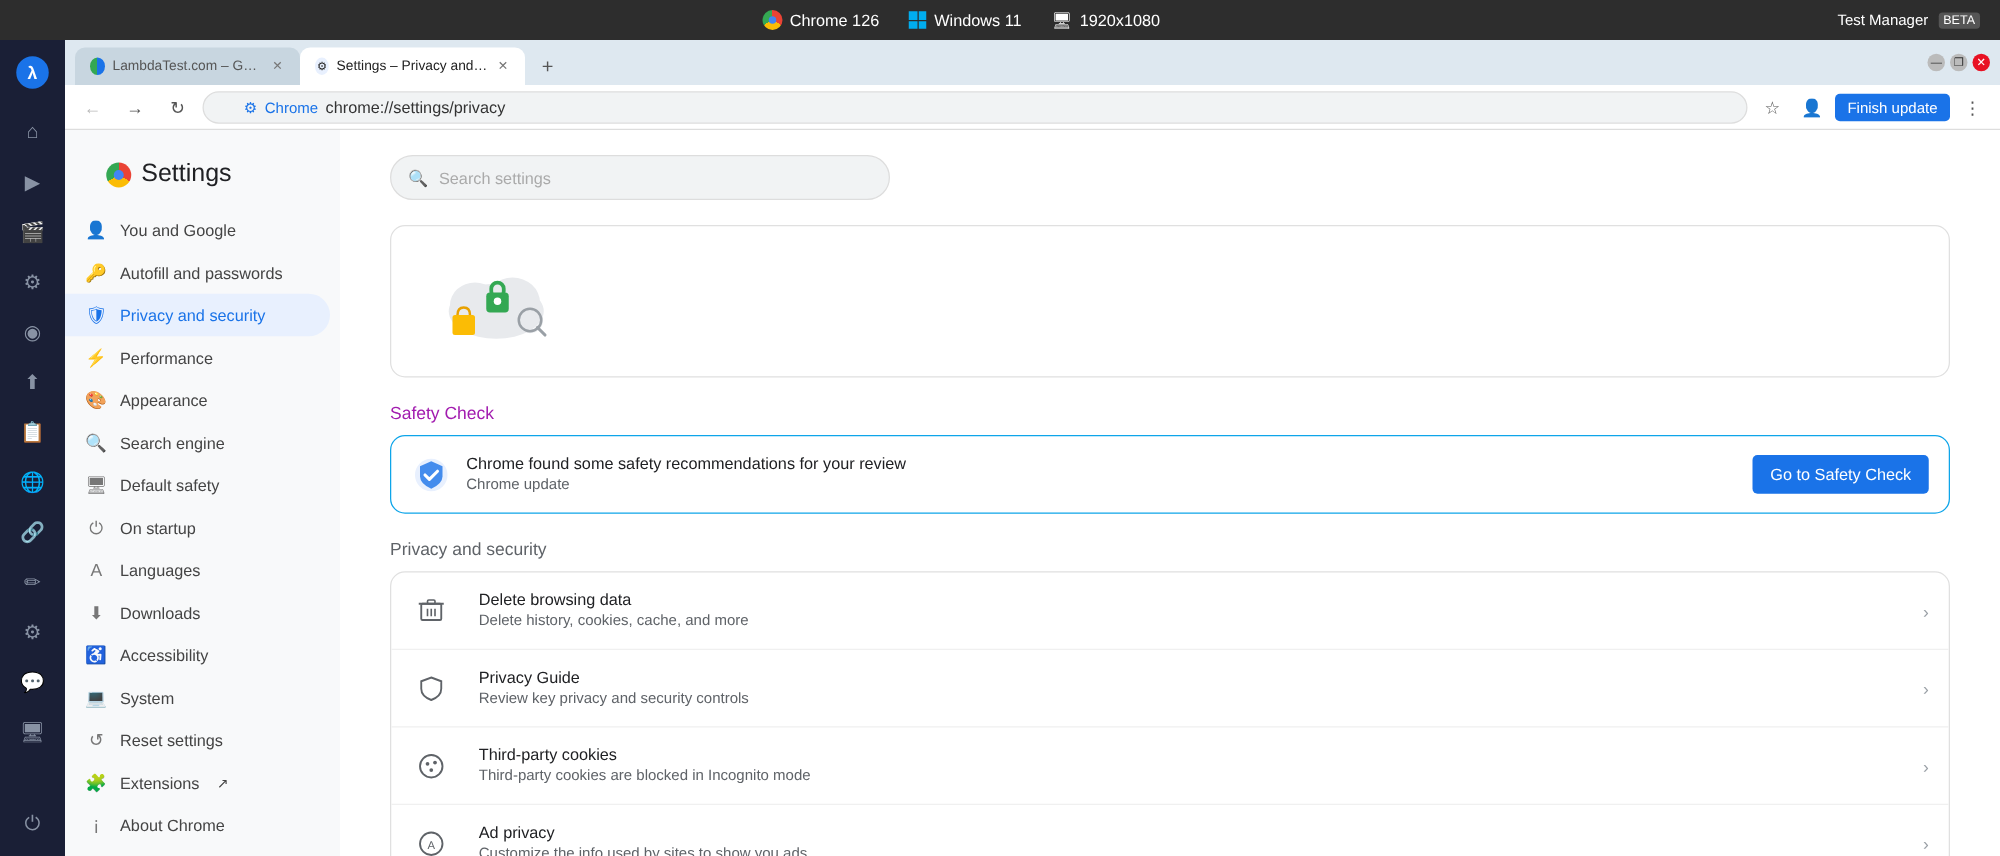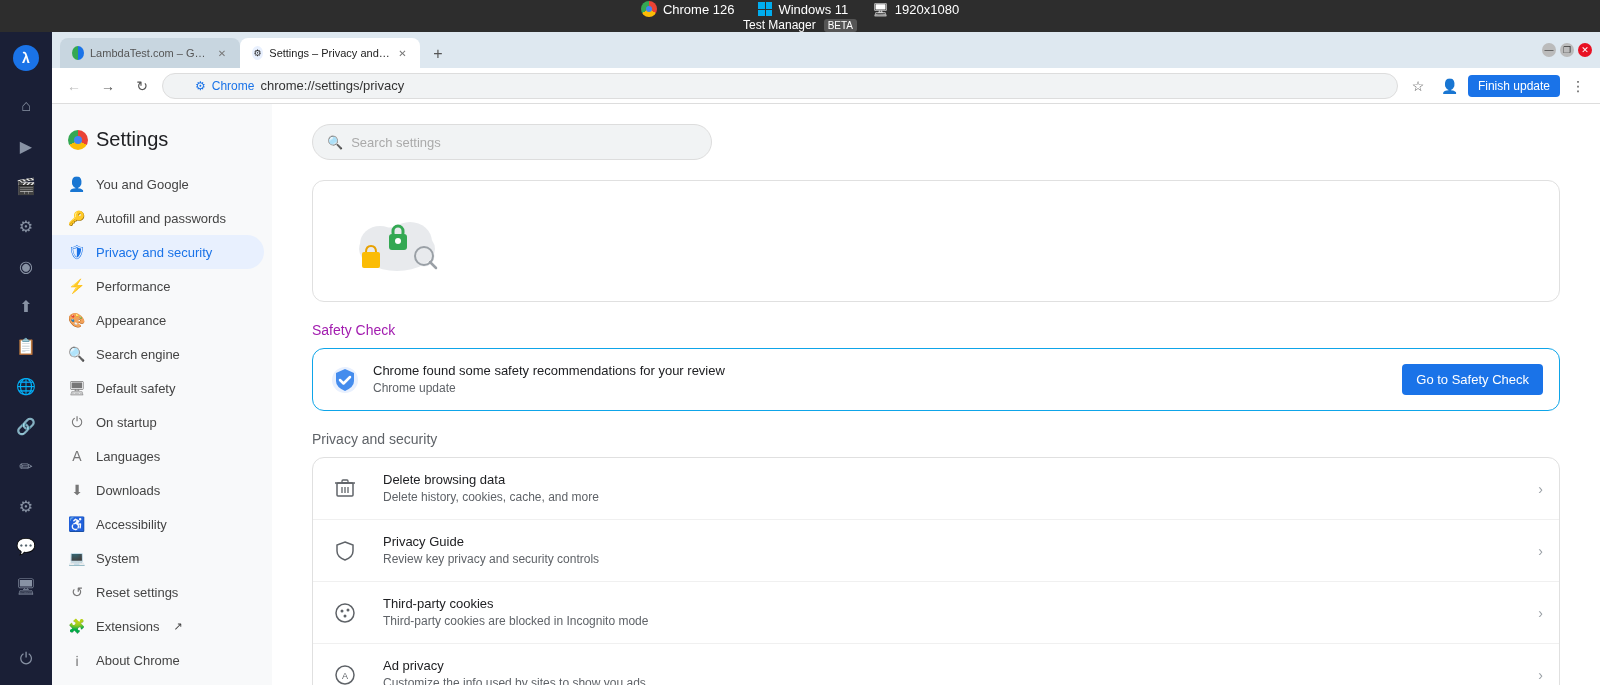--- a/index.html
+++ b/index.html
@@ -8,21 +8,20 @@
     
     .top-bar {
       height: 32px;
       background: #2d2d2d;
       display: flex;
       align-items: center;
       justify-content: space-between;
       padding: 0 16px;
       color: #fff;
       font-size: 13px;
-      flex-direction: column;
     }
     .top-bar-center { display: flex; align-items: center; gap: 24px; }
     .top-bar-item { display: flex; align-items: center; gap: 6px; }
     .chrome-logo { width: 16px; height: 16px; border-radius: 50%; background: conic-gradient(#ea4335 0 120deg, #fbbc05 120deg 240deg, #34a853 240deg 360deg); position: relative; }
     .chrome-logo::after { content:''; position:absolute; top:50%; left:50%; transform:translate(-50%,-50%); width:6px; height:6px; border-radius:50%; background:#4285f4; }
     .windows-logo { width:14px; height:14px; display:grid; grid-template-columns:1fr 1fr; gap:1px; }
     .windows-logo span { background:#00adef; display:block; }
     .top-bar-right { display: flex; align-items: center; gap: 8px; font-size:12px; }
 
     
@@ -145,21 +144,21 @@
       width: 220px;
       background: #f8f9fa;
       padding: 16px 0;
       overflow-y: auto;
       flex-shrink: 0;
     }
     .settings-title {
       display: flex;
       align-items: center;
       gap: 8px;
-      padding: 8px 16px 16px;
+      padding: 8px 33px 16px;
       font-size: 20px;
       font-weight: 500;
       color: #202124;
     }
     .settings-nav-item {
       display: flex;
       align-items: center;
       gap: 10px;
       padding: 8px 16px;
       font-size: 13px;

